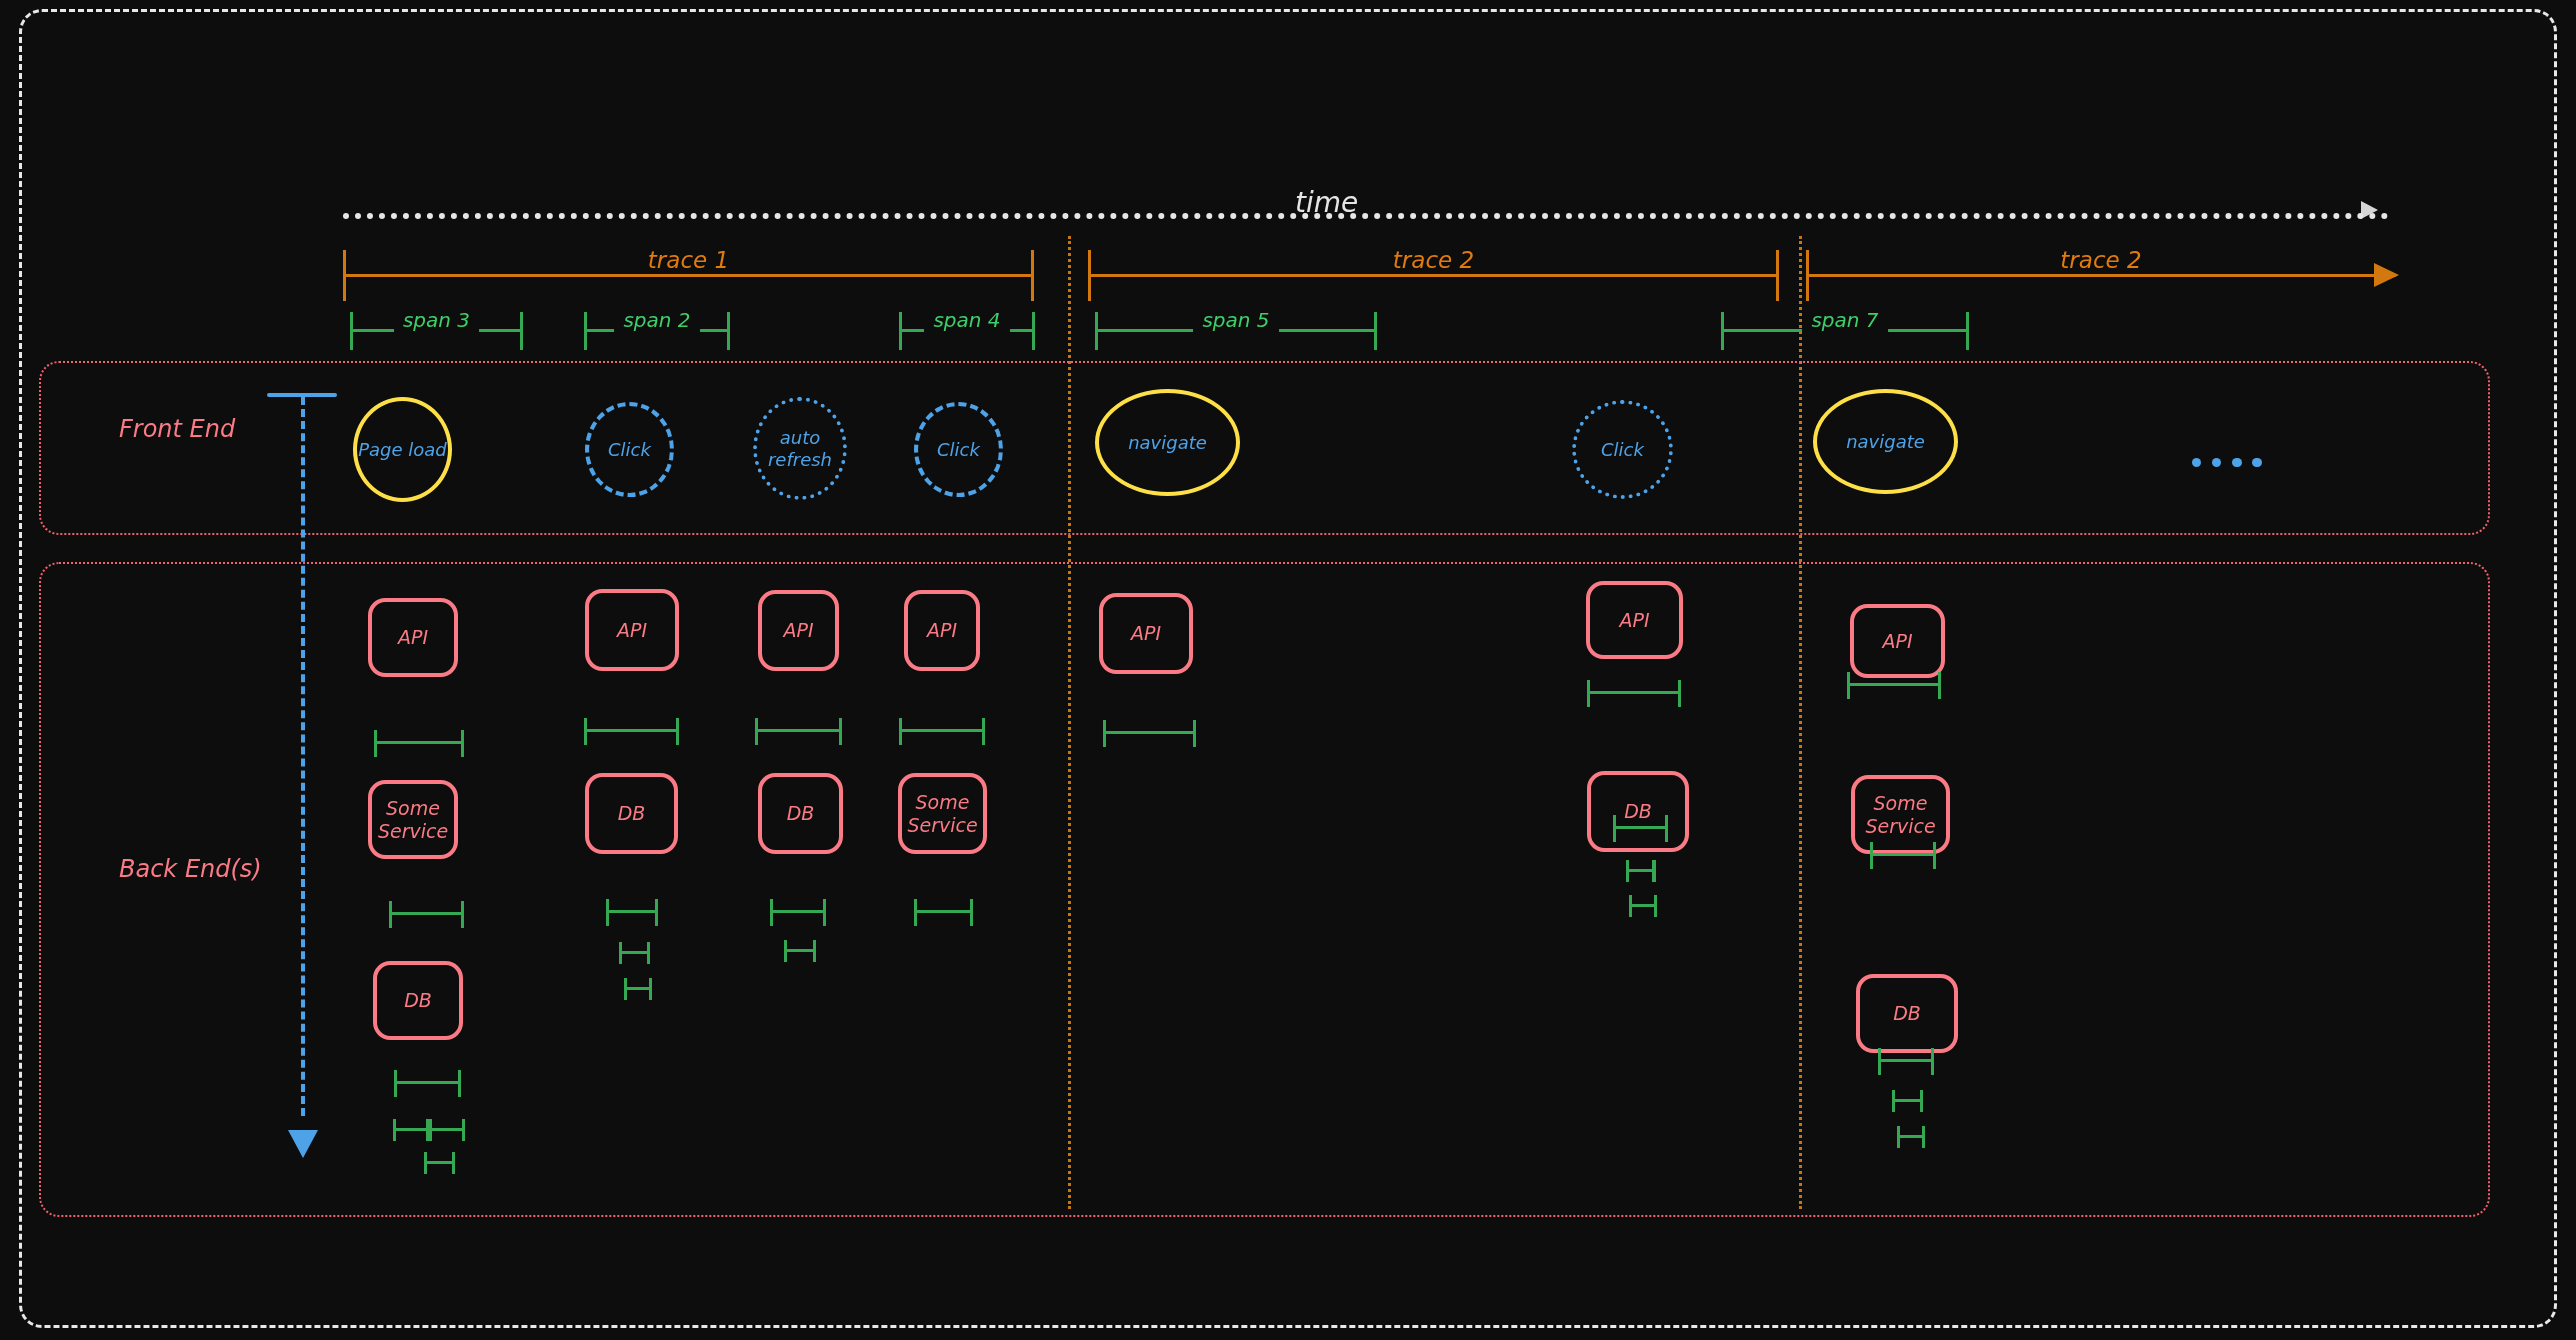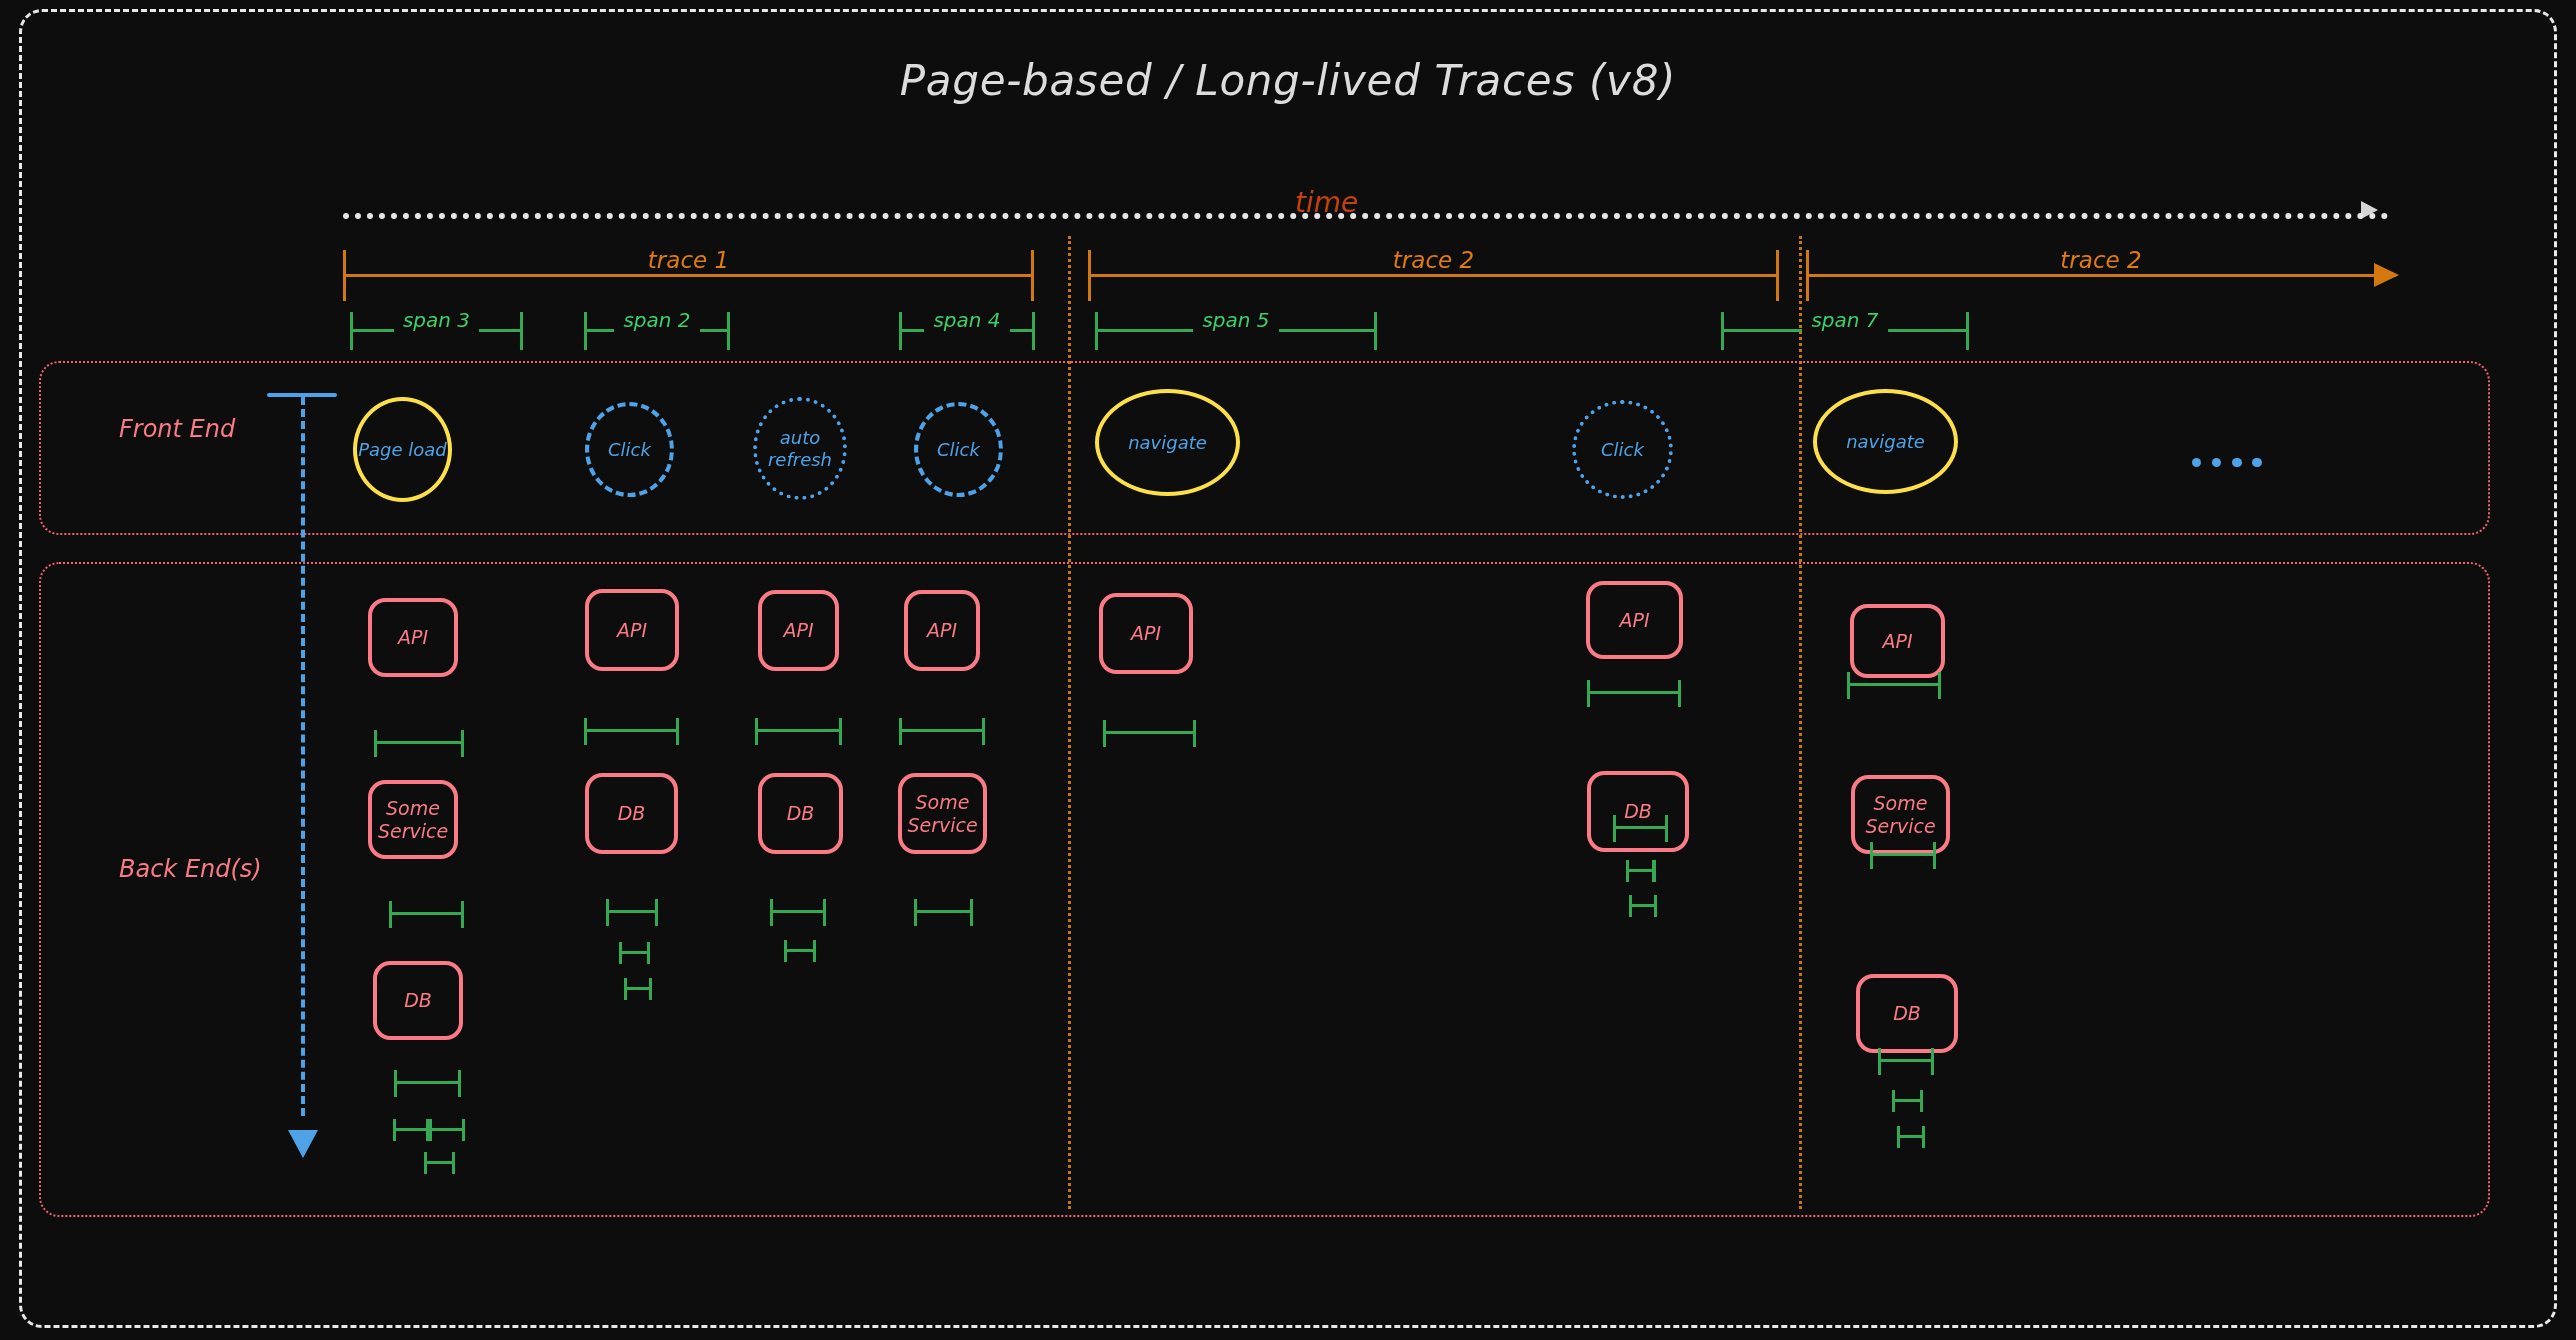--- a/index.html
+++ b/index.html
@@ -22,21 +22,21 @@
     font-family:"DejaVu Sans","Liberation Sans",sans-serif;
     font-style:italic;font-weight:300;
   }
   
   .time-axis{
     position:absolute;left:343px;top:213px;width:2046px;height:6.7px;
     border-top:6.7px dotted #e6e6e6;
   }
   .time-label{
     position:absolute;left:1295px;top:186px;
-    color:#c2410c;font-size:28px;font-style:italic;font-weight:300;
+    color:#e5e5e5;font-size:28px;font-style:italic;font-weight:300;
   }
   .time-arrow{
     position:absolute;left:2361px;top:201px;
     width:0;height:0;
     border-left:17.4px solid #e6e6e6;
     border-top:9.4px solid transparent;
     border-bottom:9.4px solid transparent;
     opacity:.92;
   }
   
@@ -122,21 +122,20 @@
   
   .be-span{position:absolute;height:3.4px;background:#34a853;}
 </style>
 </head>
 <body>
 
 <div id="canvas">
 
   <div class="frame"></div>
 
-  <div class="title">Page-based / Long-lived Traces (v8)</div>
 
   <div class="time-axis"></div>
   <div class="time-arrow"></div>
   <div class="time-label">time</div>
 
   <div id="layer-dividers">
       <div class="divider" style="left: 1068px; top: 236px; height: 973px;"></div>
       <div class="divider" style="left: 1799px; top: 236px; height: 973px;"></div>
     </div>
   <div id="layer-traces">

